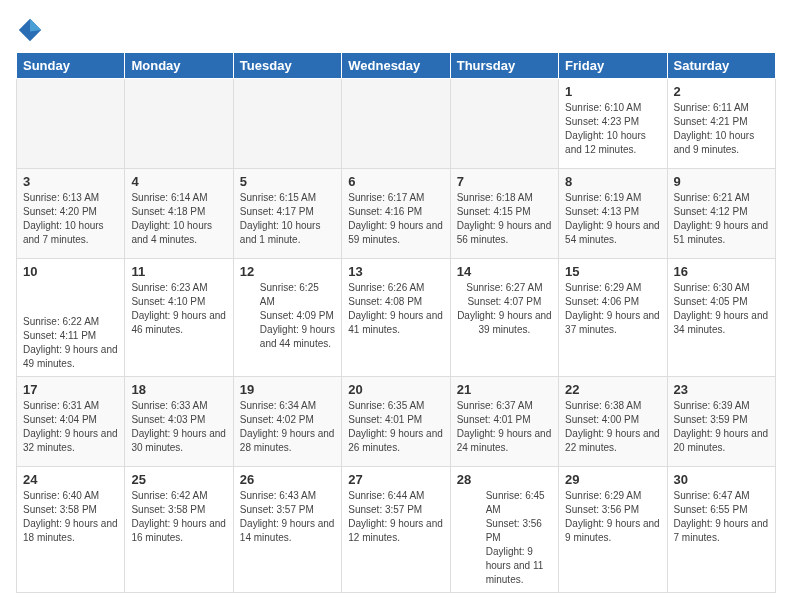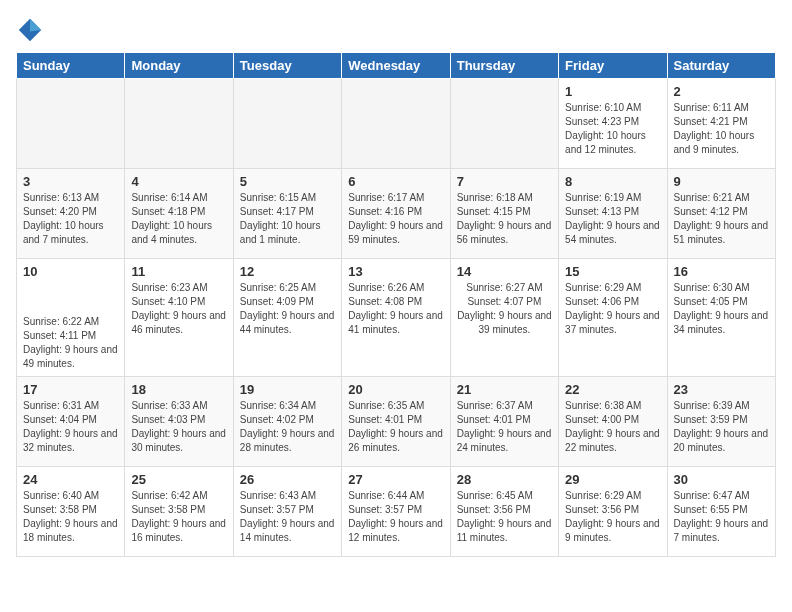--- a/index.html
+++ b/index.html
@@ -190,21 +190,21 @@
 Daylight: 9 hours and 49 minutes.</div>
         </td>
         <td>
           <span class="day-number">11</span>
           <div class="day-info" style="white-space: pre-line;">Sunrise: 6:23 AM
 Sunset: 4:10 PM
 Daylight: 9 hours and 46 minutes.</div>
         </td>
         <td>
           <span class="day-number">12</span>
-          <div class="day-info" style="white-space: pre-line;">Sunrise: 6:25 AM
+          <div class="day-info" style="white-space: pre-line; margin-left: 20px;">Sunrise: 6:25 AM
 Sunset: 4:09 PM
 Daylight: 9 hours and 44 minutes.</div>
         </td>
         <td>
           <span class="day-number">13</span>
           <div class="day-info" style="white-space: pre-line;">Sunrise: 6:26 AM
 Sunset: 4:08 PM
 Daylight: 9 hours and 41 minutes.</div>
         </td>
         <td>
@@ -290,21 +290,21 @@
 Daylight: 9 hours and 14 minutes.</div>
         </td>
         <td>
           <span class="day-number">27</span>
           <div class="day-info" style="white-space: pre-line;">Sunrise: 6:44 AM
 Sunset: 3:57 PM
 Daylight: 9 hours and 12 minutes.</div>
         </td>
         <td>
           <span class="day-number">28</span>
-          <div class="day-info" style="white-space: pre-line;">Sunrise: 6:45 AM
+          <div class="day-info" style="white-space: pre-line; margin-left: 29px;">Sunrise: 6:45 AM
 Sunset: 3:56 PM
 Daylight: 9 hours and 11 minutes.</div>
         </td>
         <td>
           <span class="day-number">29</span>
           <div class="day-info" style="white-space: pre-line;">Sunrise: 6:29 AM
 Sunset: 3:56 PM
 Daylight: 9 hours and 9 minutes.</div>
         </td>
         <td>

